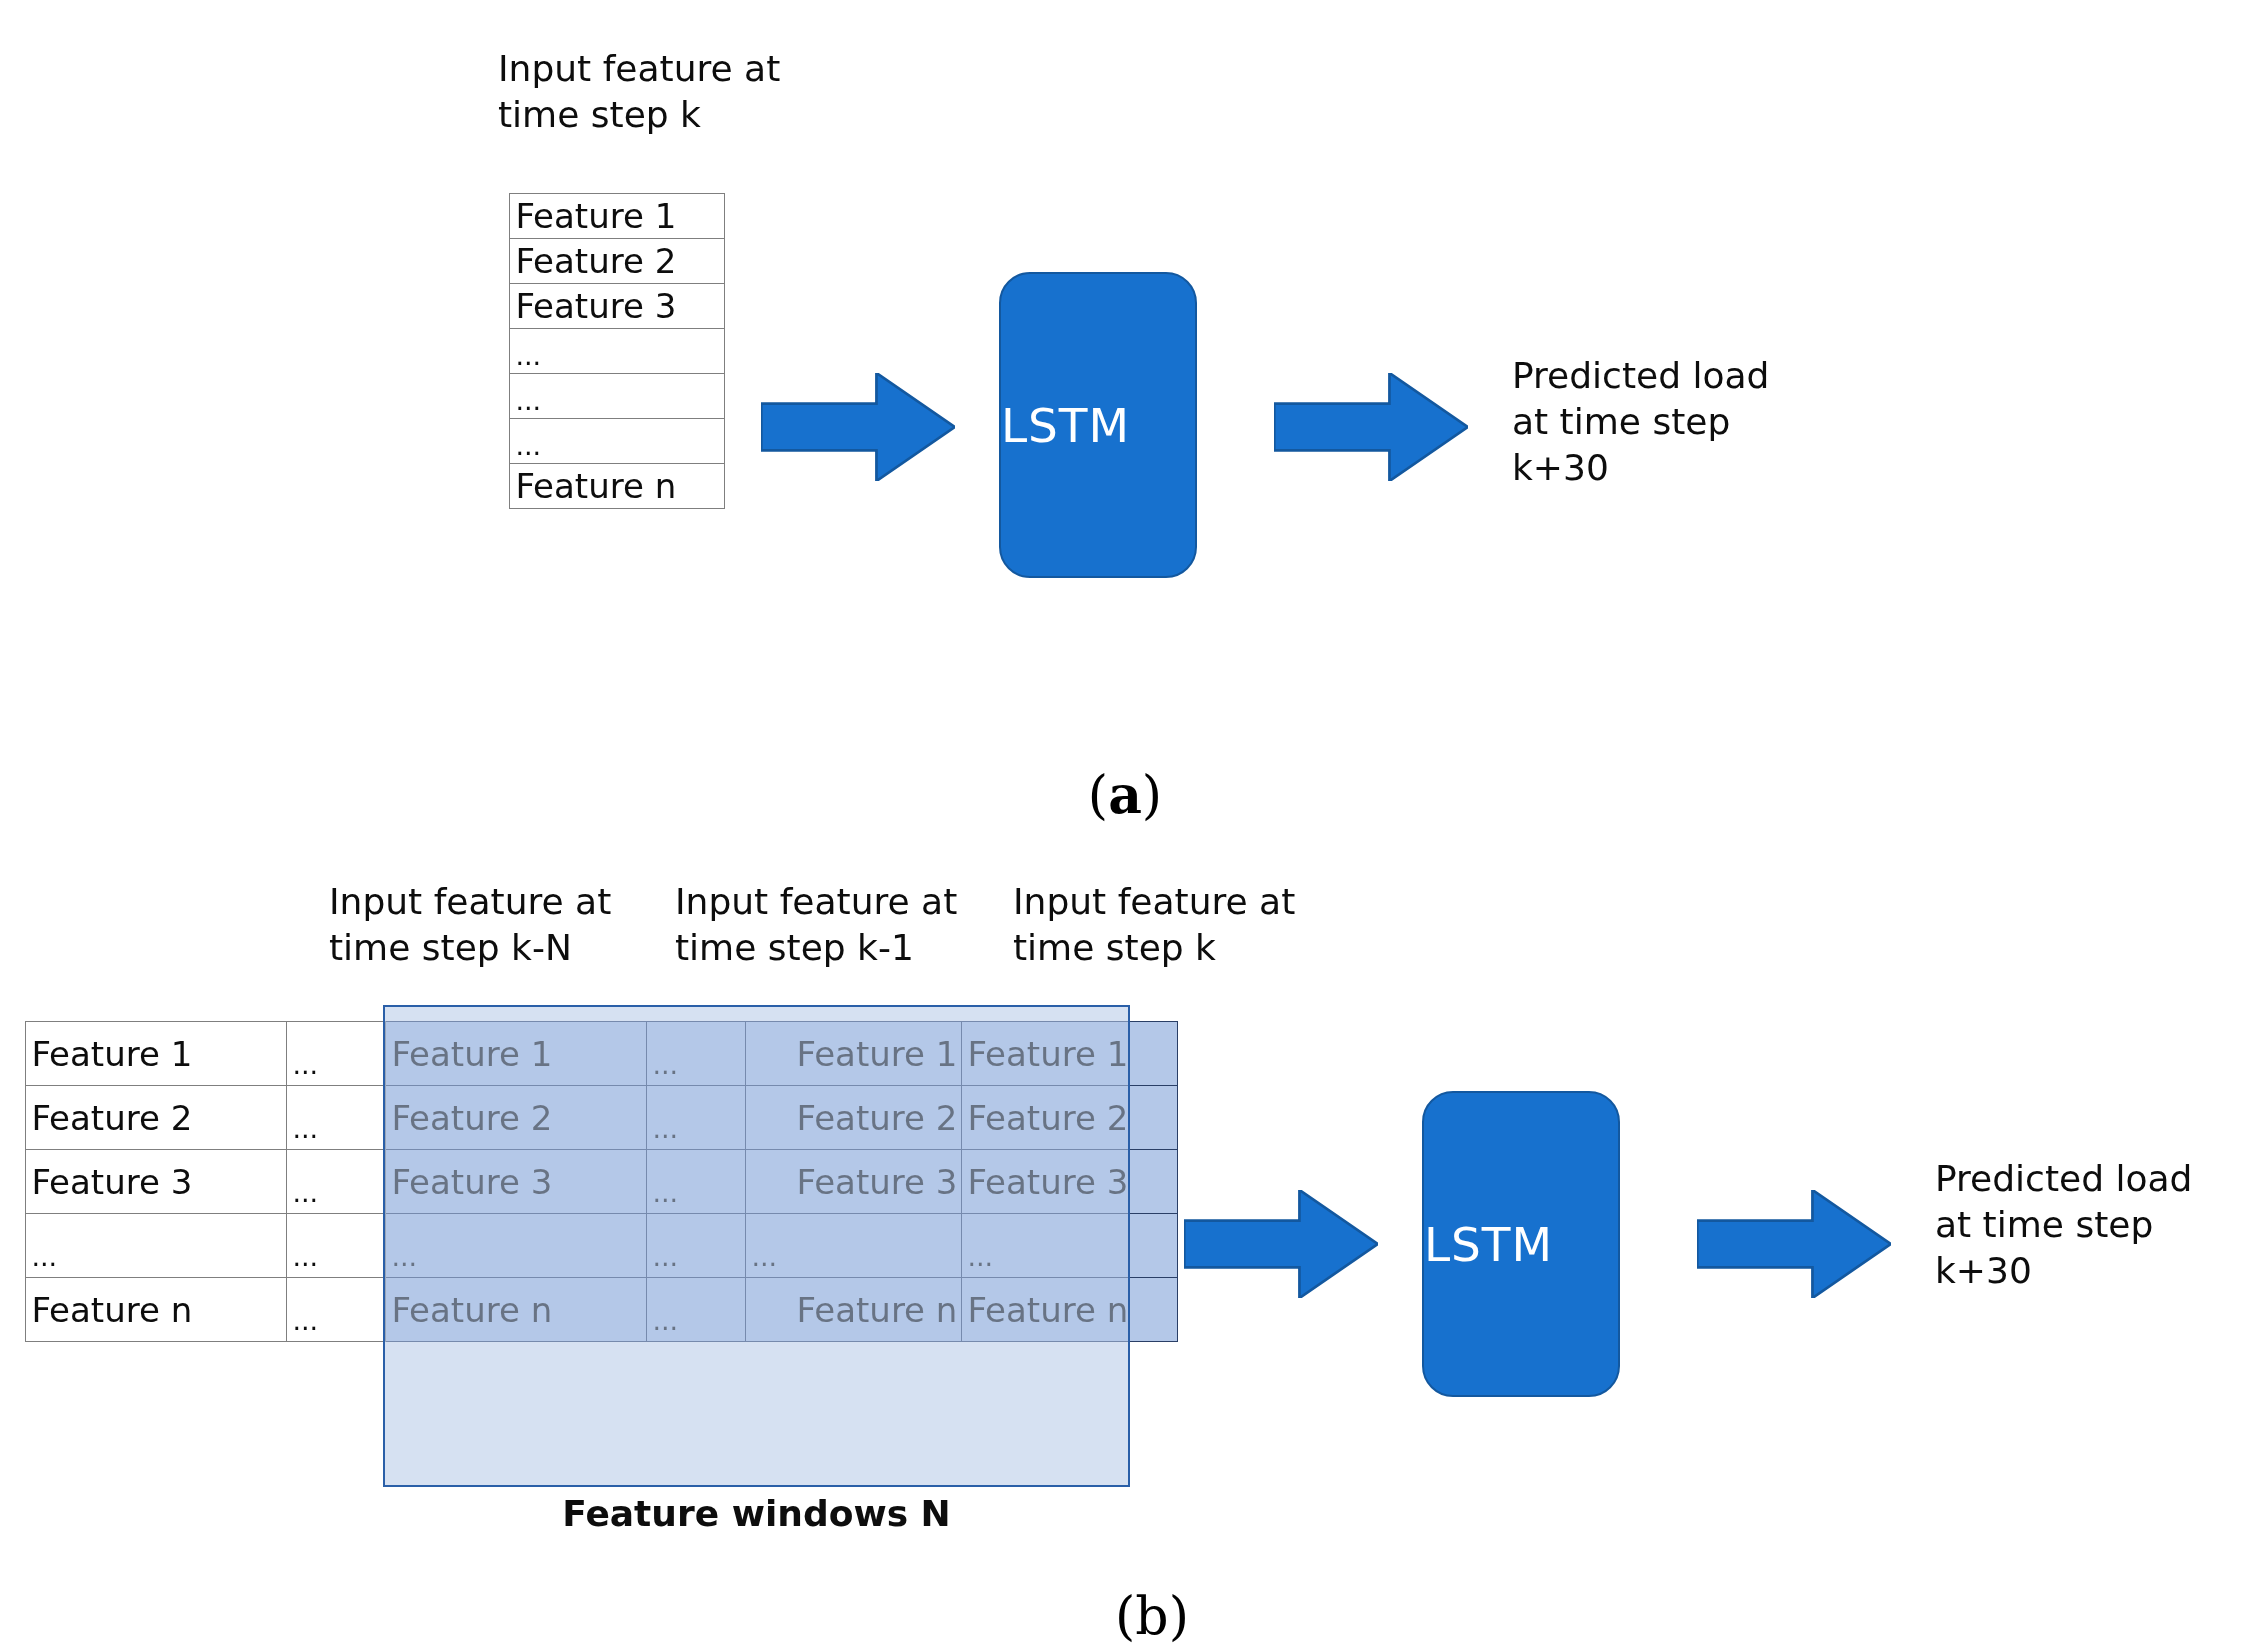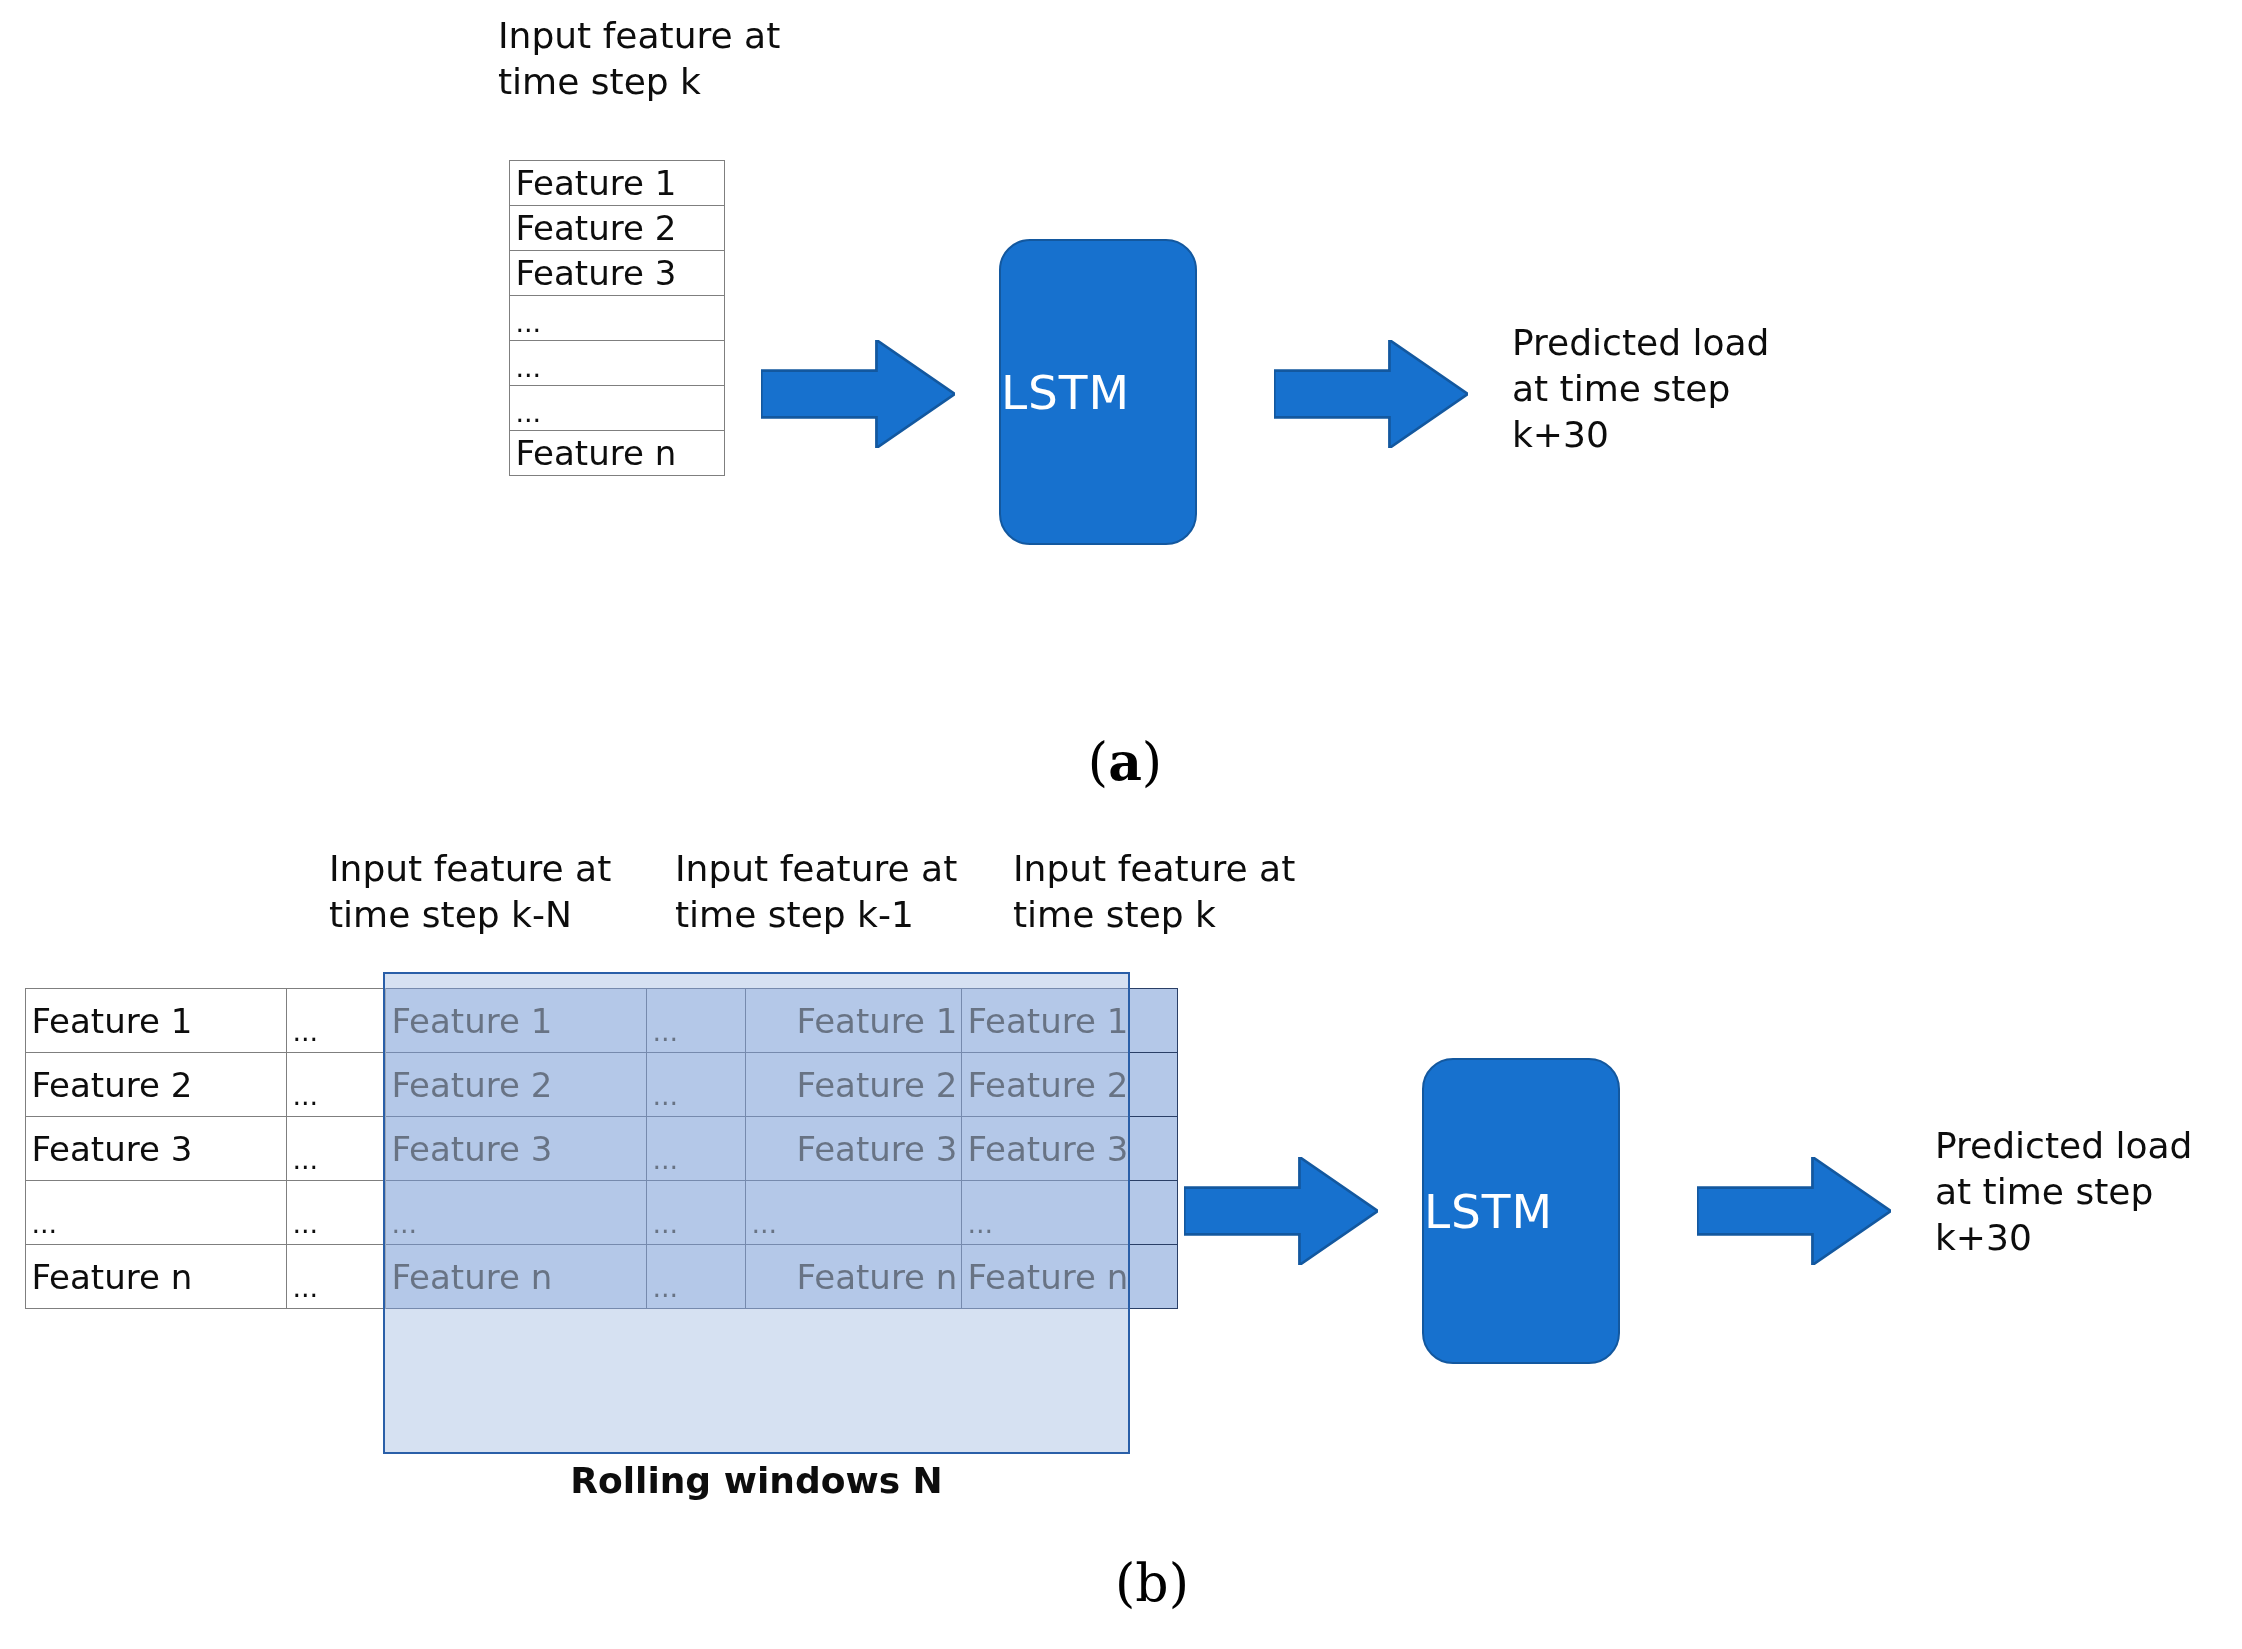--- a/index.html
+++ b/index.html
@@ -1,21 +1,21 @@
 <!DOCTYPE html>
 <html style="font-size:14.4px"><head>
 <meta charset="utf-8">
 <style>
   html,body{margin:0;padding:0;background:#fff;}
   body{
     width:2242px;height:1650px;position:relative;overflow:hidden;
     font-family:"DejaVu Sans","Liberation Sans",sans-serif;
     color:#000;
   }
-  .abs{position:absolute;}
+  .abs{position:absolute;margin-top:33px;}
 
   
   .caption-text{
     font-size:36px;line-height:1.28;color:#0d0d0d;white-space:pre-line;
     font-family:"DejaVu Sans","Liberation Sans",sans-serif;
   }
   .panel-letter{
     font-family:"DejaVu Serif","Liberation Serif",serif;
     font-size:52px;color:#000;text-align:center;
   }
@@ -192,21 +192,21 @@
       <td class="hl">Feature n</td>
       <td class="hl dots">...</td>
       <td class="hl ralign">Feature n</td>
       <td class="hl">Feature n</td>
     </tr>
   </tbody>
 </table>
 
 <div class="abs" id="hl-overlay"></div>
 
-<div class="abs" id="rolling-label">Rolling windows N</div>
+<div class="abs" id="rolling-label">Feature windows N</div>
 
 <div class="abs arrow" style="left:1184px;top:1157px;">
   <svg width="194" height="108" viewBox="0 0 215 120">
     <polygon points="0,34 128,34 128,0 215,60 128,120 128,86 0,86" fill="#1771CE" stroke="#13589f" stroke-width="3"></polygon>
   </svg>
 </div>
 
 <div class="abs lstm" style="left:1422px;top:1058px;width:198px;height:306px;">
   <span>LSTM</span>
 </div>

